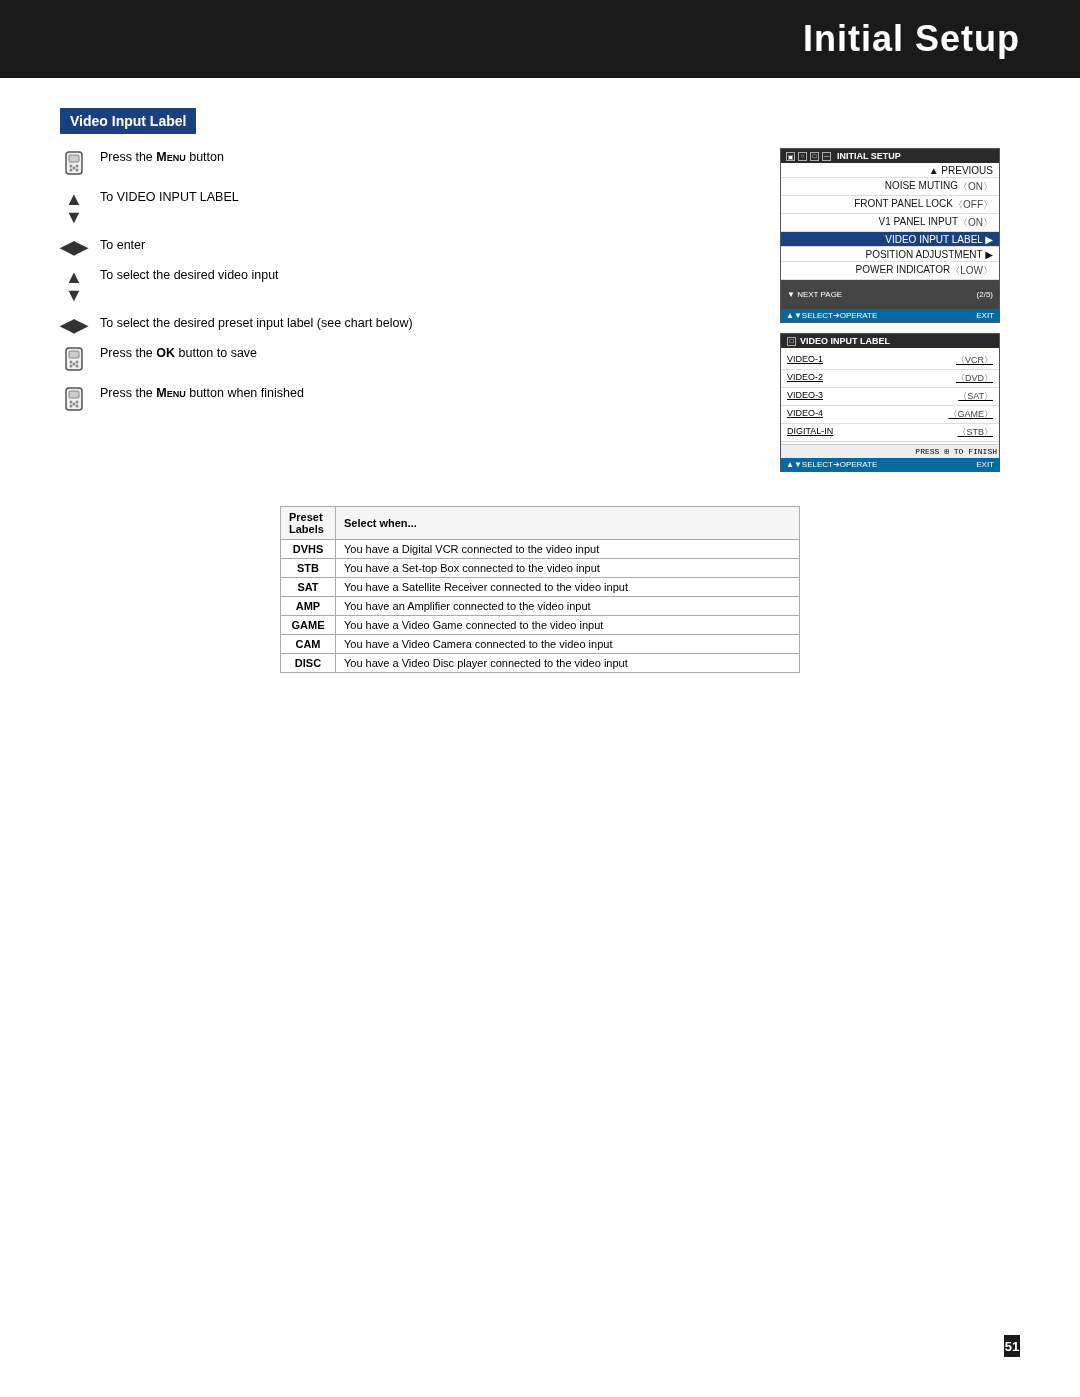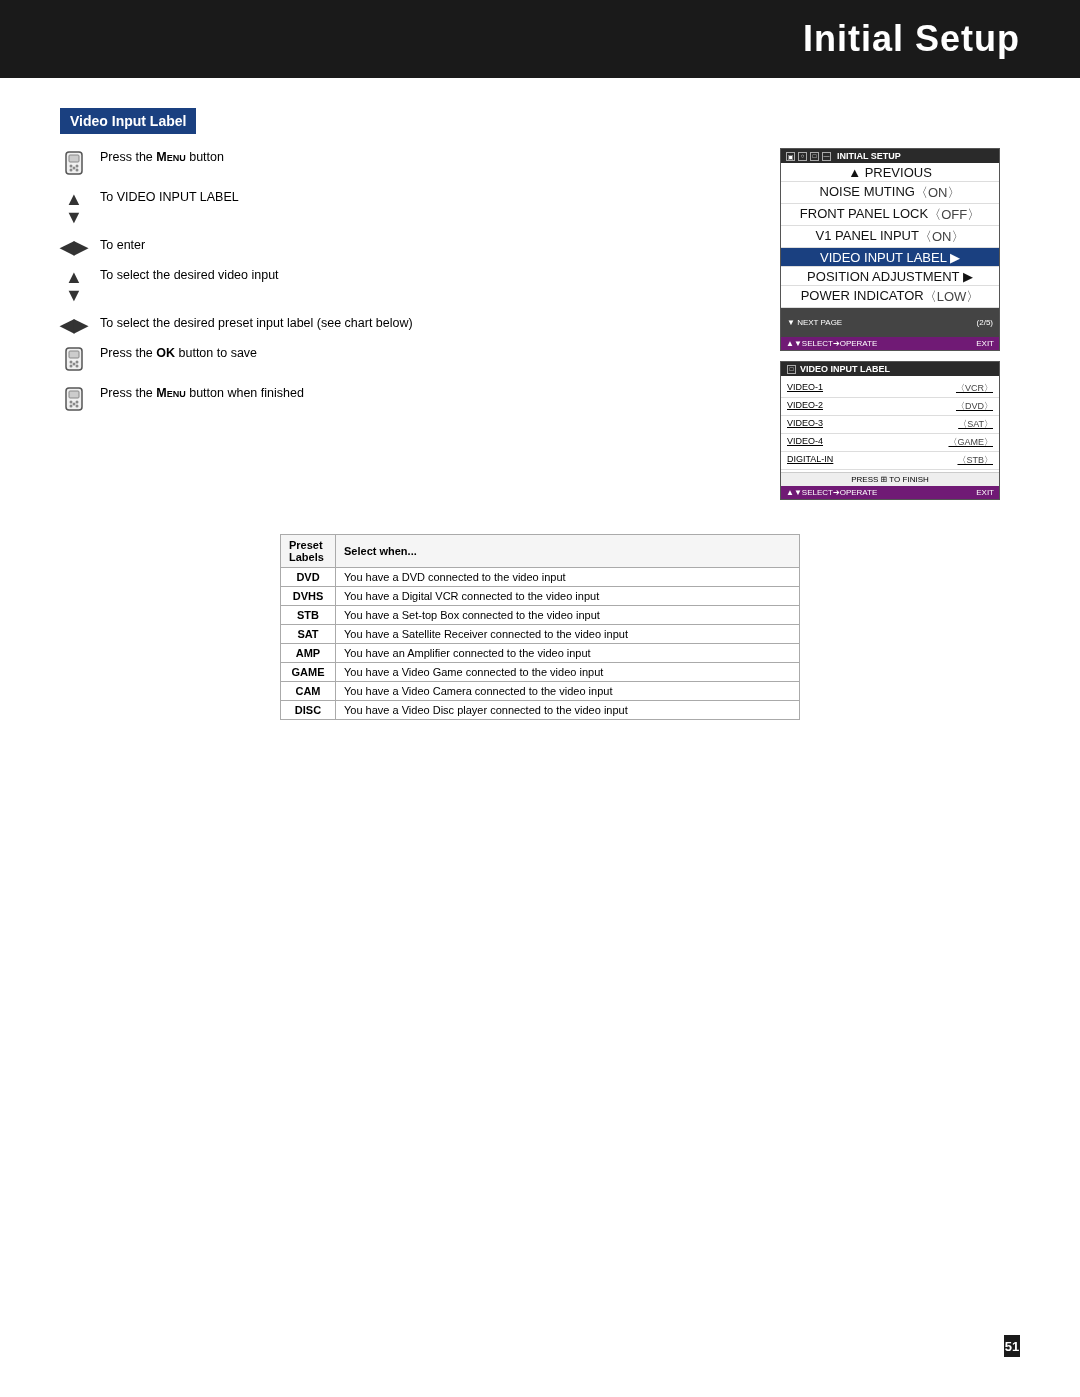--- a/index.html
+++ b/index.html
@@ -138,41 +138,41 @@
       border: 1px solid #aaa;
       display: inline-flex;
       align-items: center;
       justify-content: center;
       font-size: 6px;
       color: #fff;
     }
 
     .osd-row {
       display: flex;
-      justify-content: center;
+      justify-content: flex-end;
       padding: 1.5px 6px;
-      font-size: 13px;
+      font-size: 10px;
       border-bottom: 0.5px solid #ddd;
     }
 
     .osd-row.highlighted {
       background: #1a4080;
       color: #fff;
     }
 
     .osd-row .right-val {
       color: #444;
     }
 
     .osd-row.highlighted .right-val {
       color: #eee;
     }
 
     .osd-footer {
-      background: #701a75;
+      background: #0369a1;
       color: #fff;
       padding: 2px 5px;
       font-size: 8px;
       display: flex;
       justify-content: space-between;
     }
 
     .osd-nav-row {
       background: #444;
       color: #fff;
@@ -206,25 +206,26 @@
       font-size: 9px;
       border-bottom: 0.5px solid #ddd;
       text-decoration: underline;
     }
 
     .osd-input-row .val {
       color: #444;
     }
 
     .osd-finish {
-      text-align: center;
+      text-align: right;
       padding: 2px;
       font-size: 8px;
       background: #eee;
       border-top: 0.5px solid #ccc;
+      font-family: Liberation Mono, monospace;
     }
 
     
     .preset-table {
       width: 100%;
       border-collapse: collapse;
       font-size: 11px;
       margin-top: 10px;
       max-width: 520px;
       margin-left: auto;
@@ -478,24 +479,20 @@
     <div style="display:flex;justify-content:center;">
       <table class="preset-table">
         <thead>
           <tr>
             <th>Preset<br>Labels</th>
             <th>Select when...</th>
           </tr>
         </thead>
         <tbody>
           <tr>
-            <td class="label-col">DVD</td>
-            <td>You have a DVD connected to the video input</td>
-          </tr>
-          <tr>
             <td class="label-col">DVHS</td>
             <td>You have a Digital VCR connected to the video input</td>
           </tr>
           <tr>
             <td class="label-col">STB</td>
             <td>You have a Set-top Box connected to the video input</td>
           </tr>
           <tr>
             <td class="label-col">SAT</td>
             <td>You have a Satellite Receiver connected to the video input</td>

